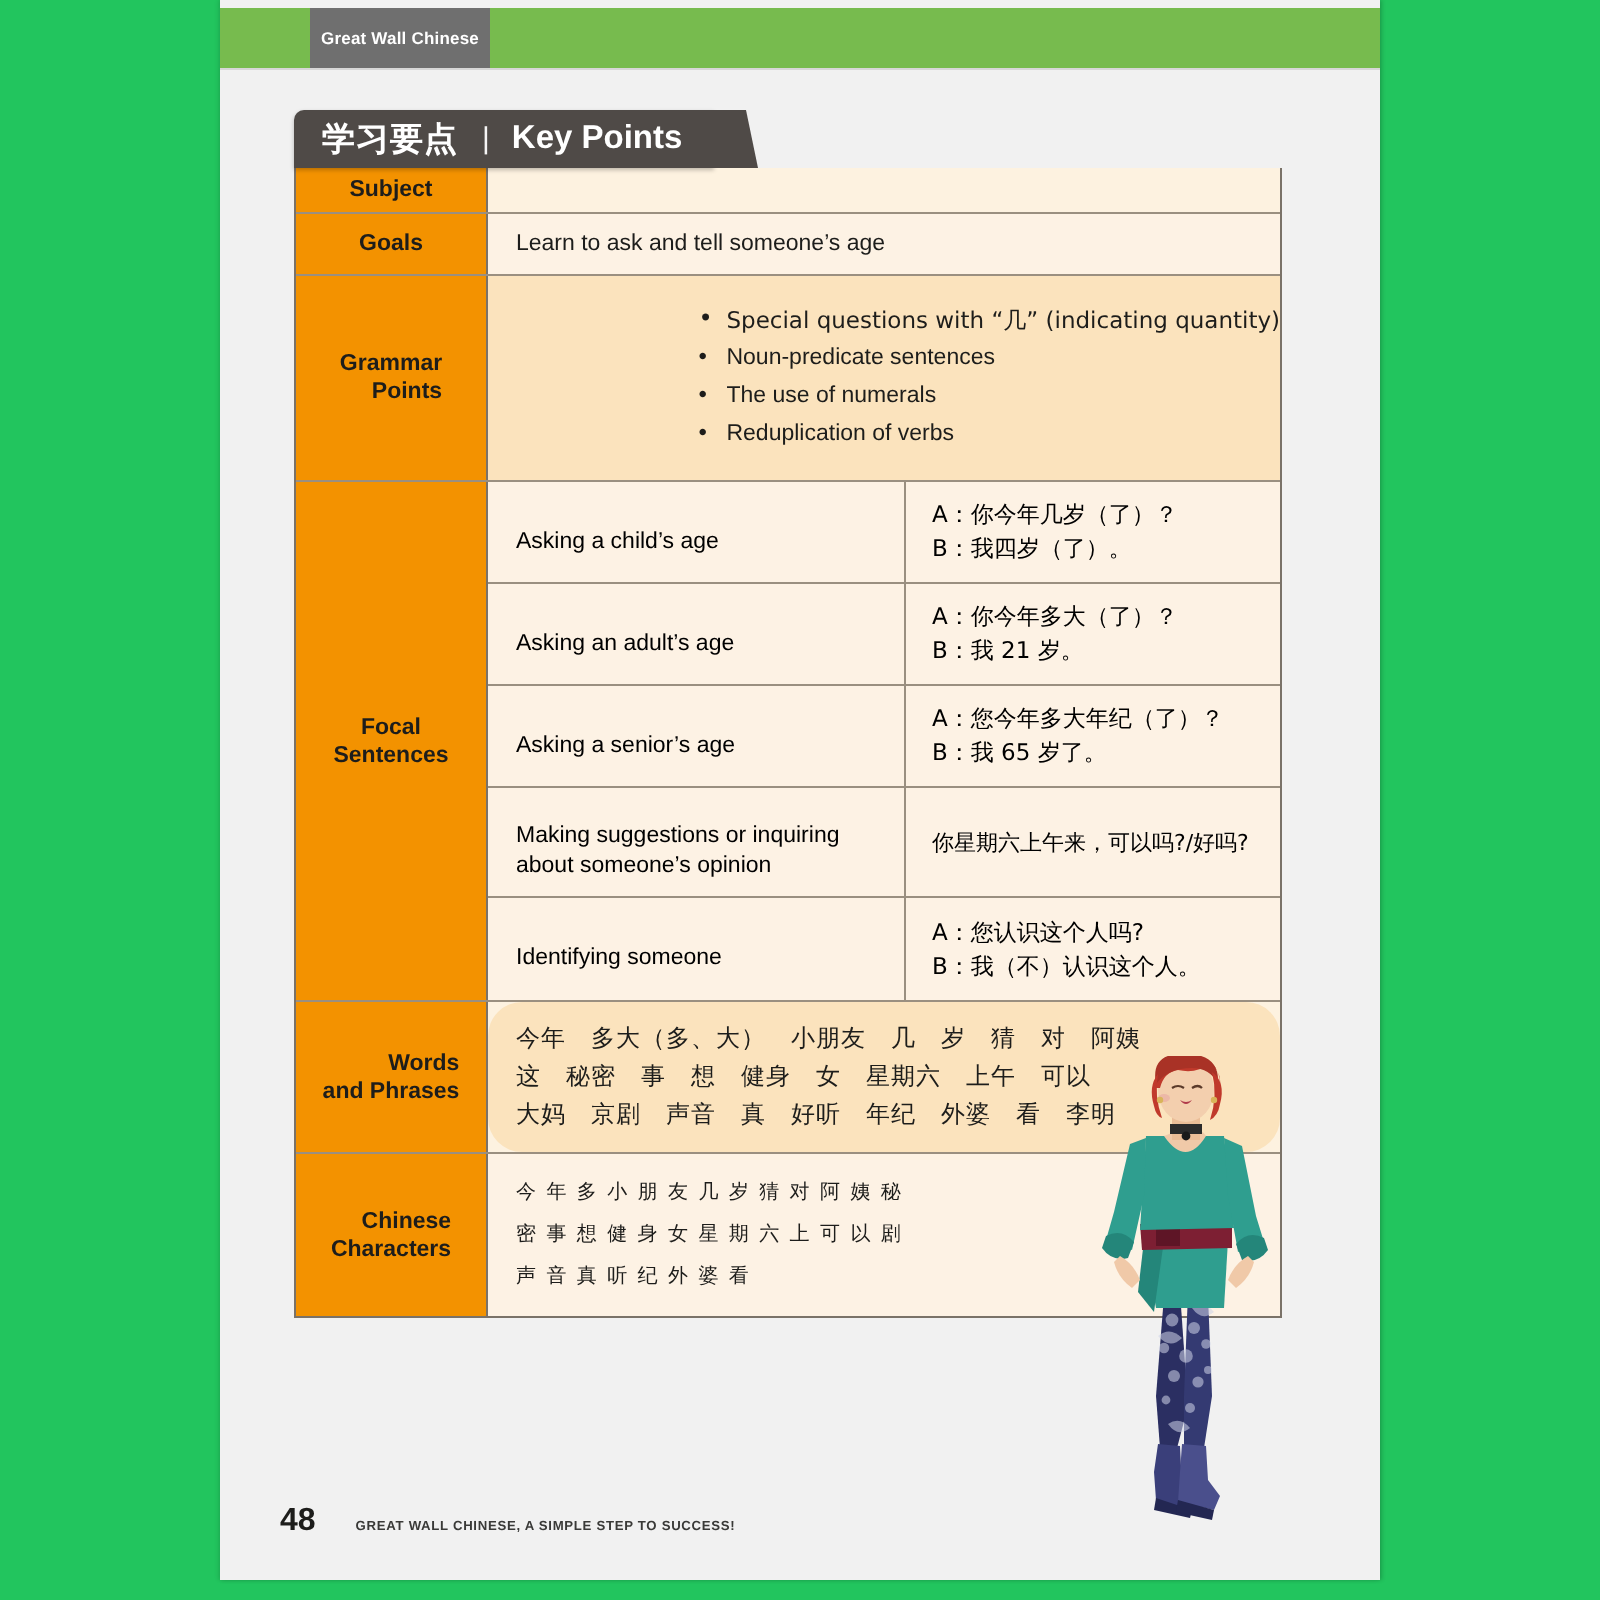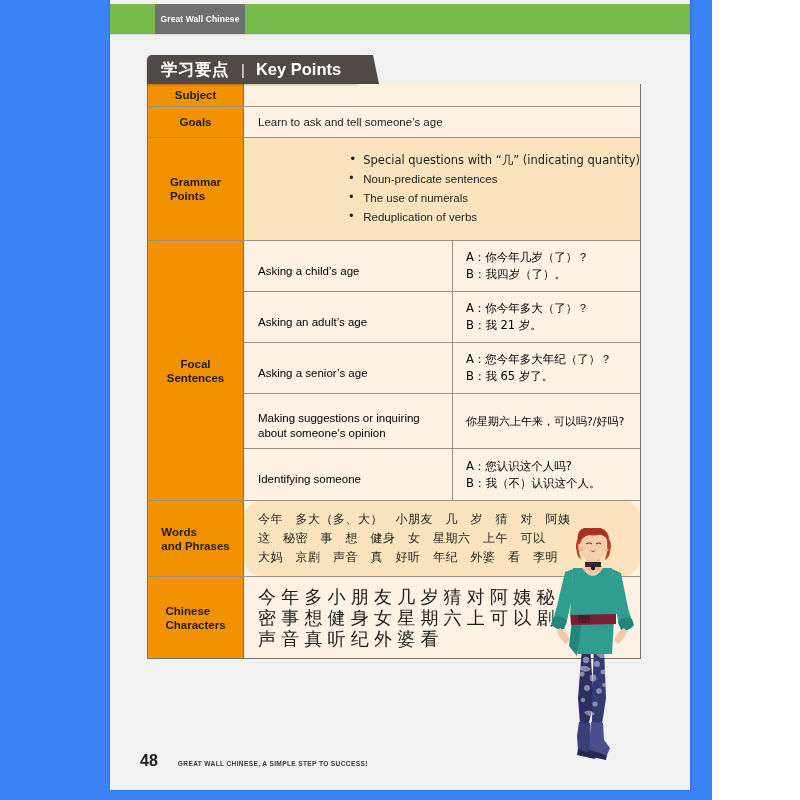--- a/index.html
+++ b/index.html
@@ -6,23 +6,23 @@
     margin: 0;
     padding: 0;
     width: 800px;
     height: 800px;
     background: #ffffff;
     font-family: "Liberation Sans", "DejaVu Sans", sans-serif;
     overflow: hidden;
   }
   #root {
     position: relative;
-    width: 712px;
+    width: 800px;
     height: 800px;
-    background: #3b82f6;
+    background: #22c55e;
   }
 
   
   .page {
     position: absolute;
     left: 110px;
     top: 0px;
     width: 580px;
     height: 790px;
     background: #f1f1f1;
@@ -119,21 +119,21 @@
     width: 96px;
     min-width: 96px;
     background: #f39200;
     color: #1d1d1b;
     font-weight: bold;
     font-size: 11.5px;
     line-height: 14px;
     display: flex;
     align-items: center;
     justify-content: center;
-    text-align: left;
+    text-align: right;
     border-right: 1px solid #7a7268;
     box-sizing: border-box;
     padding: 4px 2px;
   }
   .cell {
     flex: 1;
     padding: 9px 0 9px 14px;
     box-sizing: border-box;
     font-size: 11.5px;
     color: #1d1d1b;
@@ -210,21 +210,21 @@
 
   .cn { font-family: "DejaVu Sans", "Liberation Sans", sans-serif; }
 
   .wp-line {
     font-size: 12px;
     line-height: 19px;
     letter-spacing: .5px;
     white-space: nowrap;
   }
   .cc-line {
-    font-size: 18px;
+    font-size: 10px;
     line-height: 21px;
     letter-spacing: 5.2px;
     white-space: nowrap;
   }
 
   
   .footer {
     position: absolute;
     left: 140px; top: 752px;
     display: flex; align-items: baseline;

